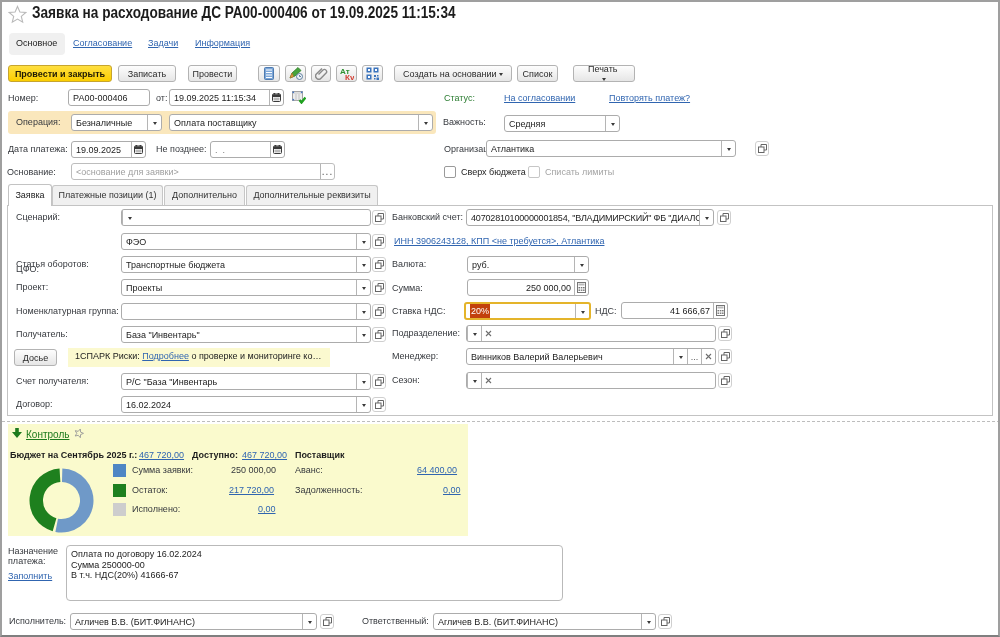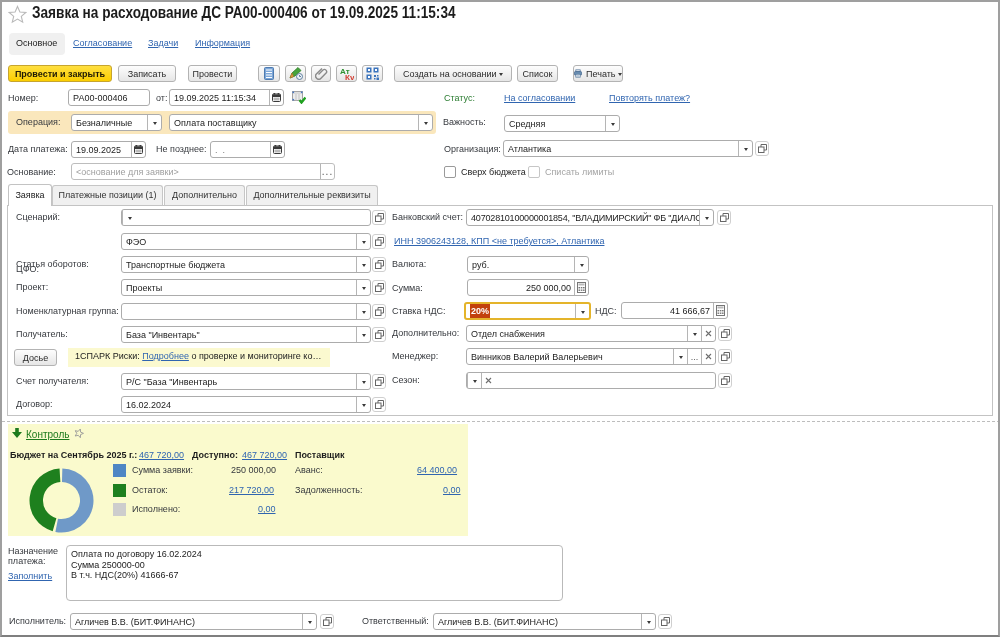--- a/index.html
+++ b/index.html
@@ -87,21 +87,21 @@
       </g>
       <g fill="#fff">
         <rect x="2" y="2" width="2" height="2"></rect>
         <rect x="9" y="2" width="2" height="2"></rect>
         <rect x="2" y="9" width="2" height="2"></rect>
       </g>
     </svg>
   </div>
 <div class="btn" style="left:394px;top:65px;width:118px;">Создать на основании&nbsp;<span class="ar"></span></div>
 <div class="btn" style="left:517px;top:65px;width:41px;">Список</div>
-<div class="btn" style="left:573px;top:65px;width:50px;" id="tbprint"><svg width="11" height="11" viewBox="0 0 11 11" style="margin-right:4px;">
+<div class="btn" style="left:573px;top:65px;width:62px;flex-direction:column;" id="tbprint"><svg width="11" height="11" viewBox="0 0 11 11" style="margin-right:4px;">
       <rect x="2.5" y="0.5" width="6" height="2.5" fill="#eef2f7" stroke="#4a6e96"></rect>
       <rect x="0.5" y="3" width="10" height="4.5" rx="1" fill="#6d92b5" stroke="#42658c"></rect>
       <rect x="2.5" y="6.5" width="6" height="4" fill="#fff" stroke="#4a6e96"></rect>
       <line x1="3.5" y1="8" x2="7.5" y2="8" stroke="#9ab0c6"></line>
       <line x1="3.5" y1="9.3" x2="7.5" y2="9.3" stroke="#9ab0c6"></line>
     </svg>Печать&nbsp;<span class="ar"></span></div>
 
 <div class="l" style="left:8px;top:93px;">Номер:</div>
 <div class="i" style="left:68px;top:89px;width:82px;">
     <div class="tx">РА00-000406</div>
@@ -187,21 +187,21 @@
 
 <div class="l" style="left:443px;top:117px;">Важность:</div>
 <div class="i" style="left:504px;top:115px;width:116px;">
     <div class="tx">Средняя</div>
     <div class="sg">
       <span class="ar"></span>
     </div>
   </div>
 
 <div class="l" style="left:444px;top:144px;">Организация:</div>
-<div class="i" style="left:503px;top:140px;width:250px;">
+<div class="i" style="left:486px;top:140px;width:250px;">
     <div class="tx">Атлантика</div>
     <div class="sg">
       <span class="ar"></span>
     </div>
   </div>
 <div class="lb" style="left:755px;top:141px;" id="ob1">
     <svg width="9" height="9" viewBox="0 0 9 9">
       <rect x="0.5" y="3" width="5.5" height="5.5" fill="#fff" stroke="#666" stroke-width="1"></rect>
       <path d="M3 3 L3 0.5 L8.5 0.5 L8.5 6 L6 6" fill="none" stroke="#666" stroke-width="1"></path>
     </svg>
@@ -374,21 +374,21 @@
           <rect x="3.8" y="7.5" width="1.6" height="1.4"></rect>
           <rect x="6" y="7.5" width="1.6" height="1.4"></rect>
         </g>
       </svg>
     </div>
   </div>
 
 <div class="l" style="left:392px;top:306px;">Ставка НДС:</div>
 <div class="i" style="left:464px;top:302px;width:127px;height:18px;border:2px solid #e4b42a;">
     <div class="tx">
-      <span style="background:#c2410c;color:#fff;padding:12px 1px;font-weight:bold;">20%</span>
+      <span style="background:#c2410c;color:#fff;padding:12px 1px;">20%</span>
     </div>
     <div class="sg">
       <span class="ar"></span>
     </div>
   </div>
 <div class="l" style="left:595px;top:306px;">НДС:</div>
 <div class="i" style="left:621px;top:302px;width:107px;">
     <div class="tx" style="justify-content:flex-end;">41 666,67</div>
     <div class="sg" id="calc2">
       <svg width="9" height="11" viewBox="0 0 9 11">
@@ -399,23 +399,22 @@
           <rect x="3.8" y="5" width="1.6" height="1.4"></rect>
           <rect x="6" y="5" width="1.6" height="1.4"></rect>
           <rect x="1.5" y="7.5" width="1.6" height="1.4"></rect>
           <rect x="3.8" y="7.5" width="1.6" height="1.4"></rect>
           <rect x="6" y="7.5" width="1.6" height="1.4"></rect>
         </g>
       </svg>
     </div>
   </div>
 
-<div class="l" style="left:392px;top:328px;">Дополнительно:</div>
+<div class="l" style="left:392px;top:328px;">Подразделение:</div>
 <div class="i" style="left:466px;top:325px;width:250px;">
-    <div class="tx">Отдел снабжения</div>
     <div class="sg">
       <span class="ar"></span>
     </div>
     <div class="sg">
       <svg width="7" height="7" viewBox="0 0 7 7">
         <path d="M1 1 L6 6 M6 1 L1 6" stroke="#6e6e6e" stroke-width="1.1"></path>
       </svg>
     </div>
   </div>
 <div class="lb lbr" style="left:718px;top:326px;">

